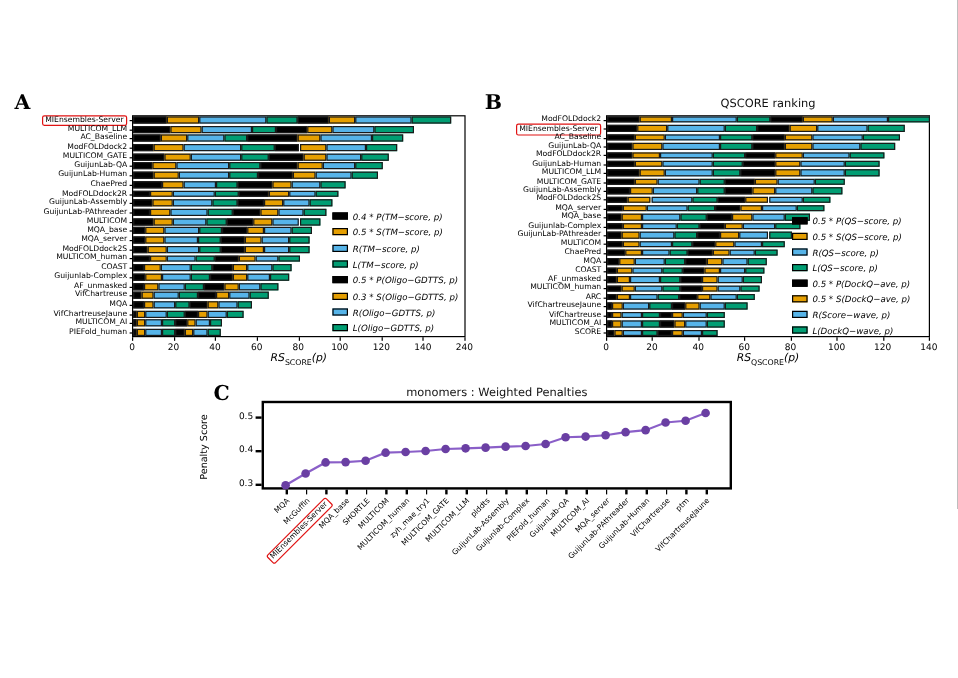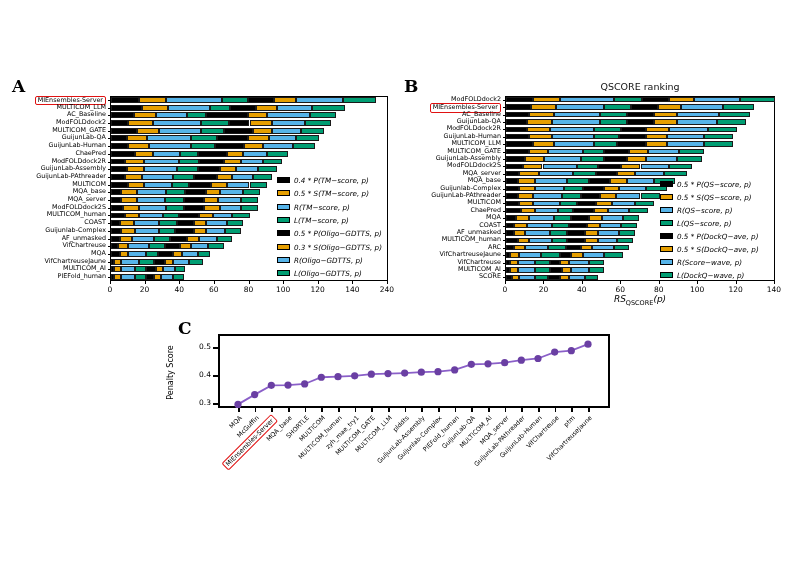--- a/index.html
+++ b/index.html
@@ -21,29 +21,33 @@
   .c-xlab{position:absolute;font-size:6.3px;text-align:right;transform:rotate(-45deg);
           transform-origin:100% 0;white-space:nowrap;line-height:8px;}
 </style>
 </head>
 <body>
 
 <div class="canvas">
 
   <div class="panel-letter" style="left:12px;top:78px;">A</div>
   <div class="plot" id="plotA" style="left:110px;top:96px;width:278px;height:185px;"></div>
+  <div class="xlabel" style="left:149px;top:294px;width:200px;">
+    <span>RS</span><sub>SCORE</sub><span>(p)</span>
+  </div>
 
   <div class="panel-letter" style="left:404px;top:78px;">B</div>
   <div class="title" style="left:505px;top:81px;width:270px;">QSCORE ranking</div>
   <div class="plot" id="plotB" style="left:505px;top:96px;width:270px;height:185px;"></div>
   <div class="xlabel" style="left:540px;top:294px;width:200px;">
     <span>RS</span><sub>QSCORE</sub><span>(p)</span>
   </div>
 
   <div class="panel-letter" style="left:178px;top:320px;">C</div>
+  <div class="title" style="left:218px;top:322px;width:392px;">monomers : Weighted Penalties</div>
   <div class="c-ylabel" style="left:130px;top:368px;width:80px;">Penalty Score</div>
   <div class="plot plot-thick" id="plotC" style="left:218px;top:334px;width:392px;height:74px;"></div>
 
   <div id="overlay"></div>
 <div class="ylab" style="position: absolute; left: -24px; top: 95.8542px; width: 130px;"><span class="hl-red">MIEnsembles-Server</span></div>
     <div style="position: absolute; left: 108px; top: 99.8542px; width: 2px; height: 1px; background: rgb(0, 0, 0);"></div>
     <div style="position: absolute; left: 111px; top: 96.9px; height: 5.90833px;">
       <div class="seg" style="left: 0px; width: 27.7px; height: 5.90833px; background: rgb(0, 0, 0);"></div>
       <div class="seg" style="left: 27.7px; width: 27.7px; height: 5.90833px; background: rgb(230, 159, 0);"></div>
       <div class="seg" style="left: 55.4px; width: 55.4px; height: 5.90833px; background: rgb(86, 180, 233);"></div>

